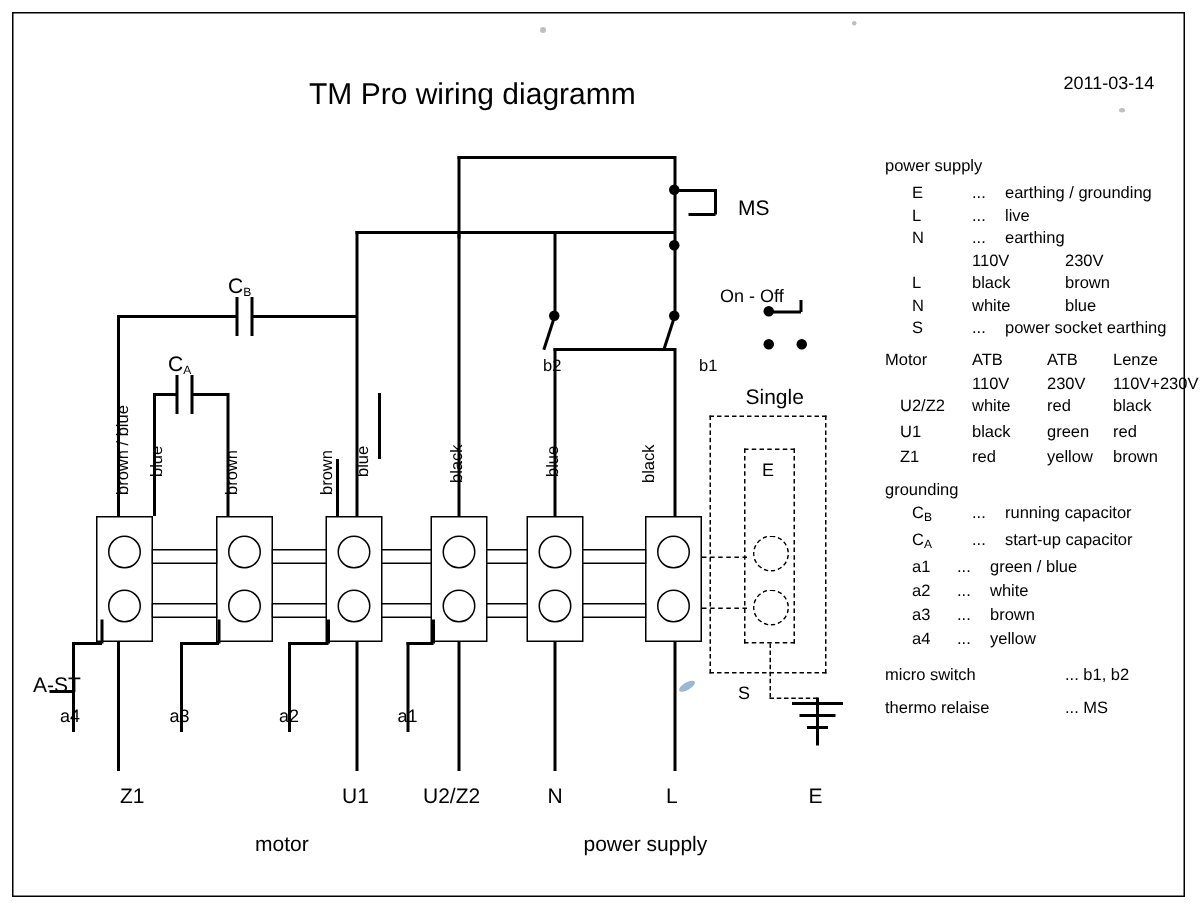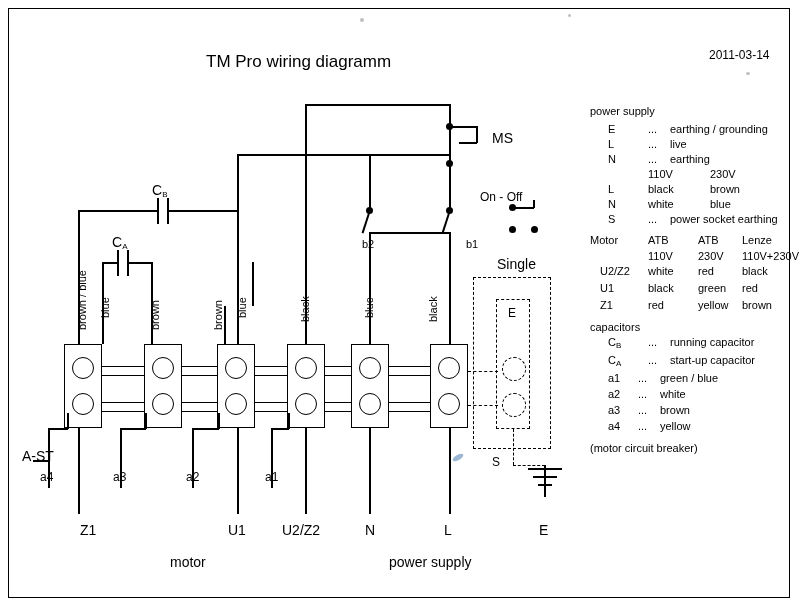--- a/index.html
+++ b/index.html
@@ -1,19 +1,19 @@
 <!DOCTYPE html>
 <html><head>
 <meta charset="utf-8">
 <style>
   html,body{margin:0;padding:0;background:#fff;}
   body{font-family:"Liberation Sans", sans-serif;}
   #page{position:relative;width:800px;height:608px;background:#ffffff;overflow:hidden;}
   .frame{position:absolute;left:8px;top:8px;width:782px;height:590px;border:1px solid #000;box-sizing:border-box;}
-  .title{position:absolute;left:206px;top:52px;font-size:17px;color:#000;white-space:nowrap;}
+  .title{position:absolute;left:206px;top:52px;font-size:20px;color:#000;white-space:nowrap;}
   .date{position:absolute;left:709px;top:48px;font-size:12px;color:#000;white-space:nowrap;}
   .lbl{position:absolute;font-size:12px;color:#000;white-space:nowrap;}
   .lbl.sm{font-size:11px;}
   .lbl.big{font-size:14px;}
   .vtext{position:absolute;font-size:11px;color:#000;white-space:nowrap;transform-origin:0 0;transform:rotate(-90deg);}
   .wire{position:absolute;background:#000;}
   .h{height:1.5px;}
   .v{width:1.5px;}
   .dash-h{position:absolute;height:0;border-top:1.5px dashed #000;}
   .dash-v{position:absolute;width:0;border-left:1.5px dashed #000;}
@@ -282,21 +282,21 @@
       <span style="position:absolute;left:152px;">red</span>
     </div>
     <div class="row" style="height:17px;">
       <span class="c2" style="left:10px;">Z1</span>
       <span style="position:absolute;left:58px;">red</span>
       <span style="position:absolute;left:108px;">yellow</span>
       <span style="position:absolute;left:152px;">brown</span>
     </div>
 
     <div class="row" style="height:20px;">
-      <span class="c1" style="top:5px;">capacitors</span>
+      <span class="c1" style="top:5px;">grounding</span>
     </div>
     <div class="row" style="height:18px;">
       <span class="c2"><span>C</span><span class="sub">B</span></span>
       <span class="c3">...</span>
       <span style="position:absolute;left:80px;">running capacitor</span>
     </div>
     <div class="row" style="height:18px;">
       <span class="c2"><span>C</span><span class="sub">A</span></span>
       <span class="c3">...</span>
       <span style="position:absolute;left:80px;">start-up capacitor</span>
@@ -316,19 +316,24 @@
       <span class="c2">a3</span>
       <span style="position:absolute;left:48px;">...</span>
       <span style="position:absolute;left:70px;">brown</span>
     </div>
     <div class="row" style="height:16px;">
       <span class="c2">a4</span>
       <span style="position:absolute;left:48px;">...</span>
       <span style="position:absolute;left:70px;">yellow</span>
     </div>
 
+    <div class="row" style="height:24px;">
+      <span class="c1" style="top:8px;">micro switch</span>
+      <span style="position:absolute;left:120px;top:8px;">... b1, b2</span>
+    </div>
     <div class="row" style="height:15px;">
-      <span class="c1" style="top:6px;">(motor circuit breaker)</span>
+      <span class="c1" style="top:6px;">thermo relaise</span>
+      <span style="position:absolute;left:120px;top:6px;">... MS</span>
     </div>
 
   </div>
 
 </div>
 
 </body></html>

